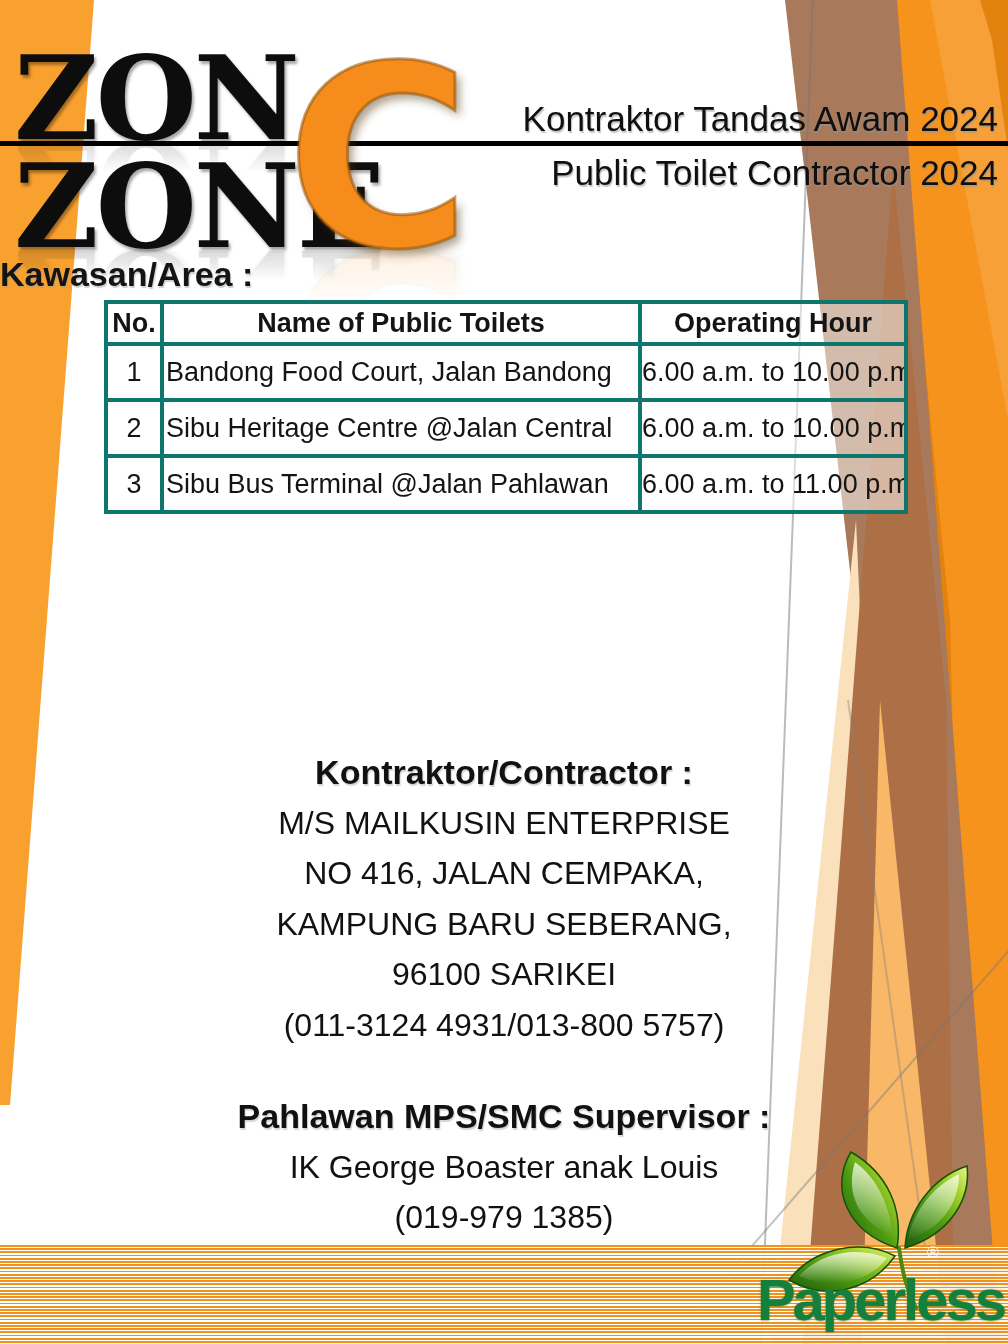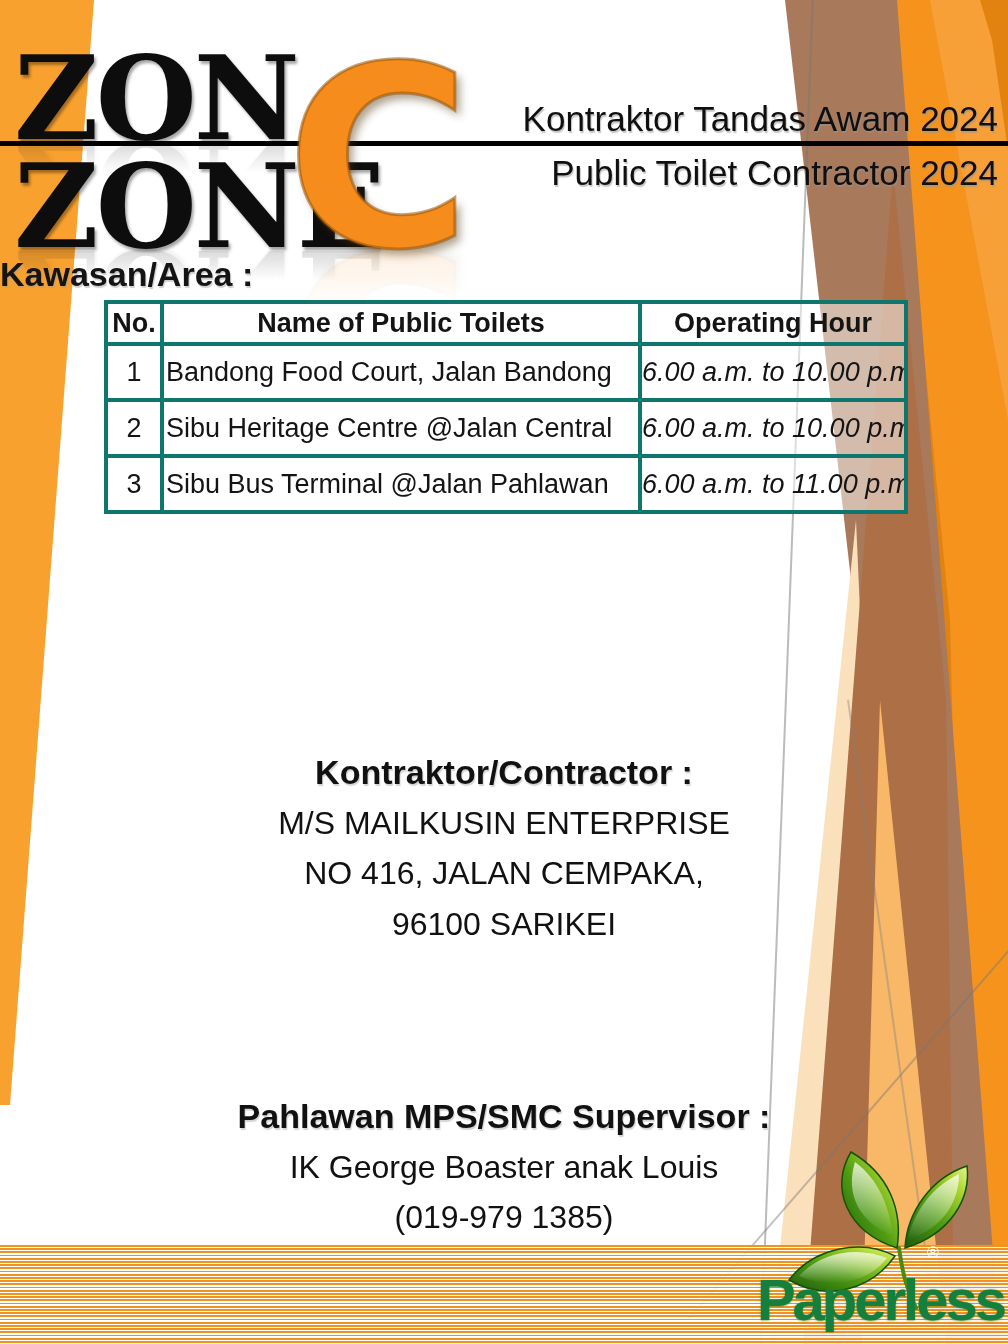--- a/index.html
+++ b/index.html
@@ -69,21 +69,21 @@
     border:4px solid #0f766e; font-size:27px; color:#141414;
     overflow:hidden; white-space:nowrap;
   }
   col.c-no    { width:56px;  }
   col.c-name  { width:478px; }
   col.c-hours { width:266px; }
   table.schedule th { height:42px; font-weight:bold; text-align:center; }
   table.schedule td { height:56px; }
   td.cell-no    { text-align:center; }
   td.cell-name  { text-align:left; padding-left:2px; }
-  td.cell-hours { text-align:left;font-style:italic; }
+  td.cell-hours { text-align:left; }
   
   .block {
     position:absolute; left:0; width:1008px; z-index:3; text-align:center;
     font-size:32px; line-height:50.5px; color:#111;
   }
   .block .bhead { font-weight:bold; font-size:34px; text-shadow:1px 2px 1px rgba(160,160,160,.45); }
   .contractor-block { top:747px; }
   .supervisor-block { top:1091px; }
   
   .leaves { position:absolute; right:8px; top:1148px; z-index:5; }
@@ -154,21 +154,23 @@
           <td class="cell-hours">6.00 a.m. to 11.00 p.m</td>
         </tr>
       </tbody>
     </table>
   </div>
 
   <div class="block contractor-block">
     <div class="bhead">Kontraktor/Contractor :</div>
     <div>M/S MAILKUSIN ENTERPRISE</div>
     <div>NO 416, JALAN CEMPAKA,</div>
+    <div>KAMPUNG BARU SEBERANG,</div>
     <div>96100 SARIKEI</div>
+    <div>(011-3124 4931/013-800 5757)</div>
   </div>
 
   <div class="block supervisor-block">
     <div class="bhead">Pahlawan MPS/SMC Supervisor :</div>
     <div>IK George Boaster anak Louis</div>
     <div>(019-979 1385)</div>
   </div>
 
   <svg class="leaves" width="225" height="170" viewBox="0 0 225 170">
     <defs>

